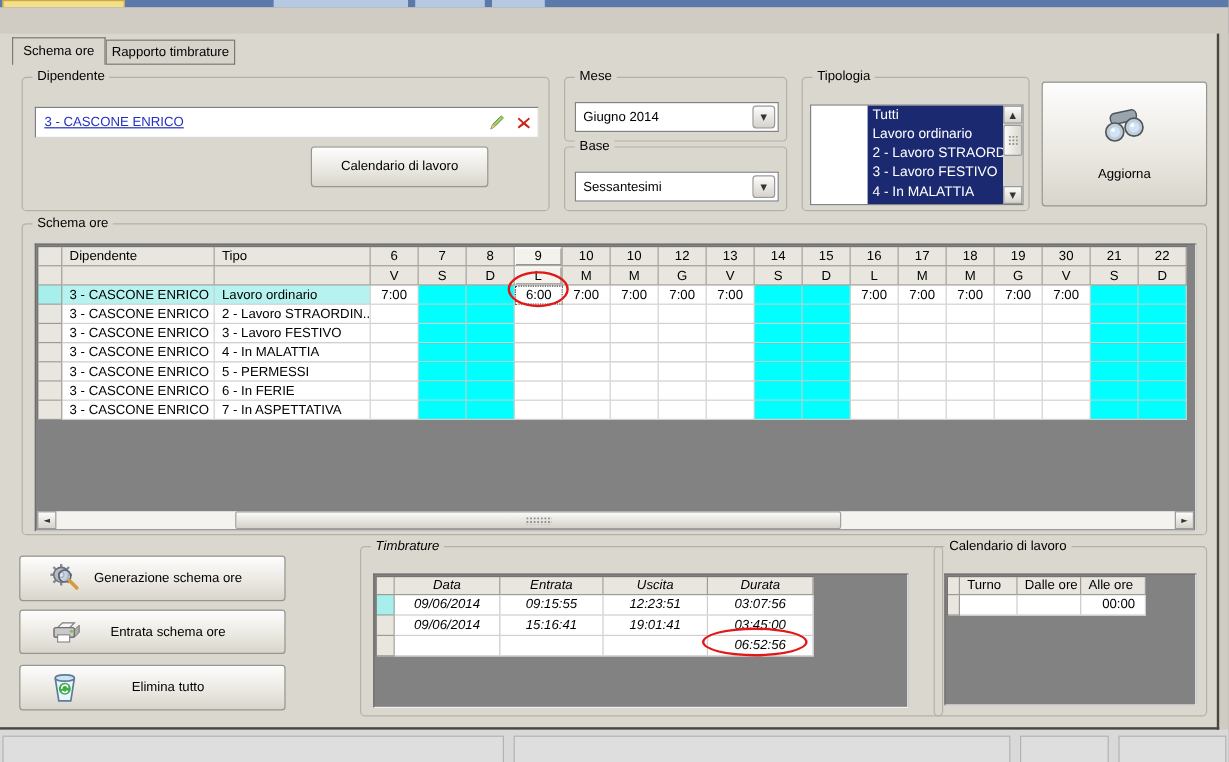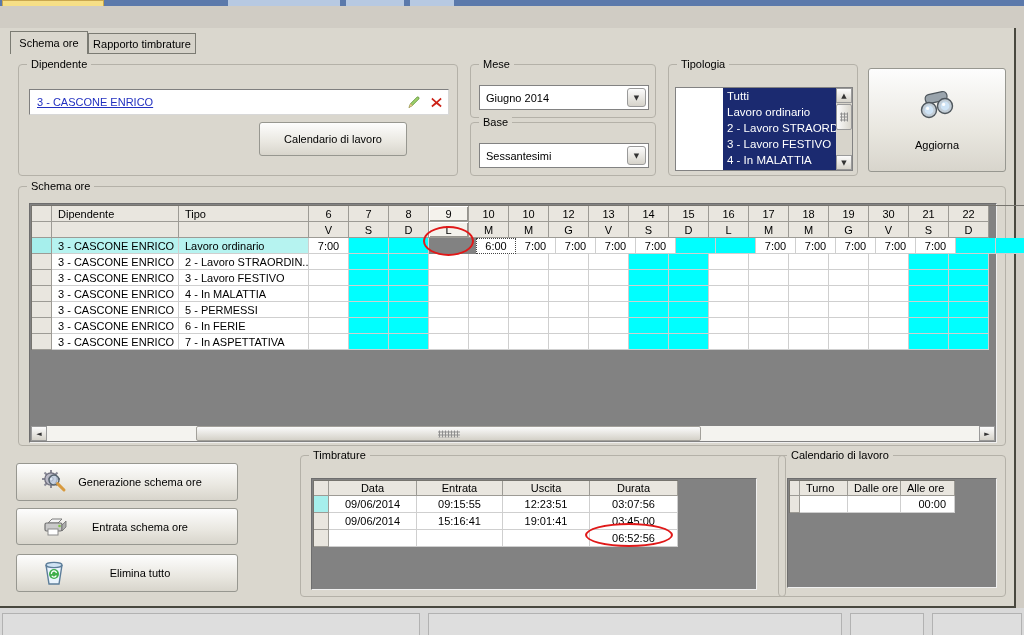--- a/index.html
+++ b/index.html
@@ -253,21 +253,21 @@
             <div class="cell hdr" style="width: 40px; height: 16px;">S</div>
             <div class="cell hdr" style="width: 40px; height: 16px;">D</div>
           </div>
           <div class="t-row">
             <div class="cell rowhdr rowhdr-sel" style="width: 20px; height: 16px;"></div>
             <div class="cell left selrow" style="width: 127px; height: 16px;">3 - CASCONE ENRICO</div>
             <div class="cell left selrow" style="width: 130px; height: 16px;">Lavoro ordinario</div>
             <div class="cell" style="width: 40px; height: 16px;">7:00</div>
             <div class="cell we" style="width: 40px; height: 16px;"></div>
             <div class="cell we" style="width: 40px; height: 16px;"></div>
-            <div class="cell  edit-cell" style="width: 40px; height: 16px; margin-left: 47px;">6:00</div>
+            <div class="cell  edit-cell" style="width: 40px; height: 16px;">6:00</div>
             <div class="cell" style="width: 40px; height: 16px;">7:00</div>
             <div class="cell" style="width: 40px; height: 16px;">7:00</div>
             <div class="cell" style="width: 40px; height: 16px;">7:00</div>
             <div class="cell" style="width: 40px; height: 16px;">7:00</div>
             <div class="cell we" style="width: 40px; height: 16px;"></div>
             <div class="cell we" style="width: 40px; height: 16px;"></div>
             <div class="cell" style="width: 40px; height: 16px;">7:00</div>
             <div class="cell" style="width: 40px; height: 16px;">7:00</div>
             <div class="cell" style="width: 40px; height: 16px;">7:00</div>
             <div class="cell" style="width: 40px; height: 16px;">7:00</div>
@@ -455,21 +455,21 @@
         <svg width="24" height="26" viewBox="0 0 24 26">
           <path d="M4 5 L7 24 L17 24 L20 5" fill="#eaf4fd" stroke="#5c7d99" stroke-width="1.4"></path>
           <ellipse cx="12" cy="5" rx="8" ry="2.6" fill="#cfe3f3" stroke="#5c7d99" stroke-width="1.4"></ellipse>
           <circle cx="12" cy="14" r="5" fill="#3fae49"></circle>
           <path d="M9.5 14 A2.5 2.5 0 0 1 14.5 13 M14.3 15.5 A2.5 2.5 0 0 1 9.8 15.8" stroke="#ffffff" stroke-width="1.3" fill="none"></path>
         </svg>
       </span>
       <span class="lbl">Elimina tutto</span>
     </div>
 
-    <div class="gbox" style="left:300px;top:427px;width:486px;height:142px;">
+    <div class="gbox" style="left:300px;top:427px;width:486px;height:142px;font-style:italic;">
       <span class="glabel">Timbrature</span>
       <div class="panel" style="left:10px;top:22px;width:446px;height:112px;"></div>
       <div class="tbl" style="left:12px;top:24px;" id="timbrature-table">
           <div class="t-row">
             <div class="cell hdr" style="width: 15px; height: 15px;"></div>
             <div class="cell hdr" style="width: 88px; height: 15px;">Data</div>
             <div class="cell hdr" style="width: 86px; height: 15px;">Entrata</div>
             <div class="cell hdr" style="width: 87px; height: 15px;">Uscita</div>
             <div class="cell hdr" style="width: 88px; height: 15px;">Durata</div>
           </div>

